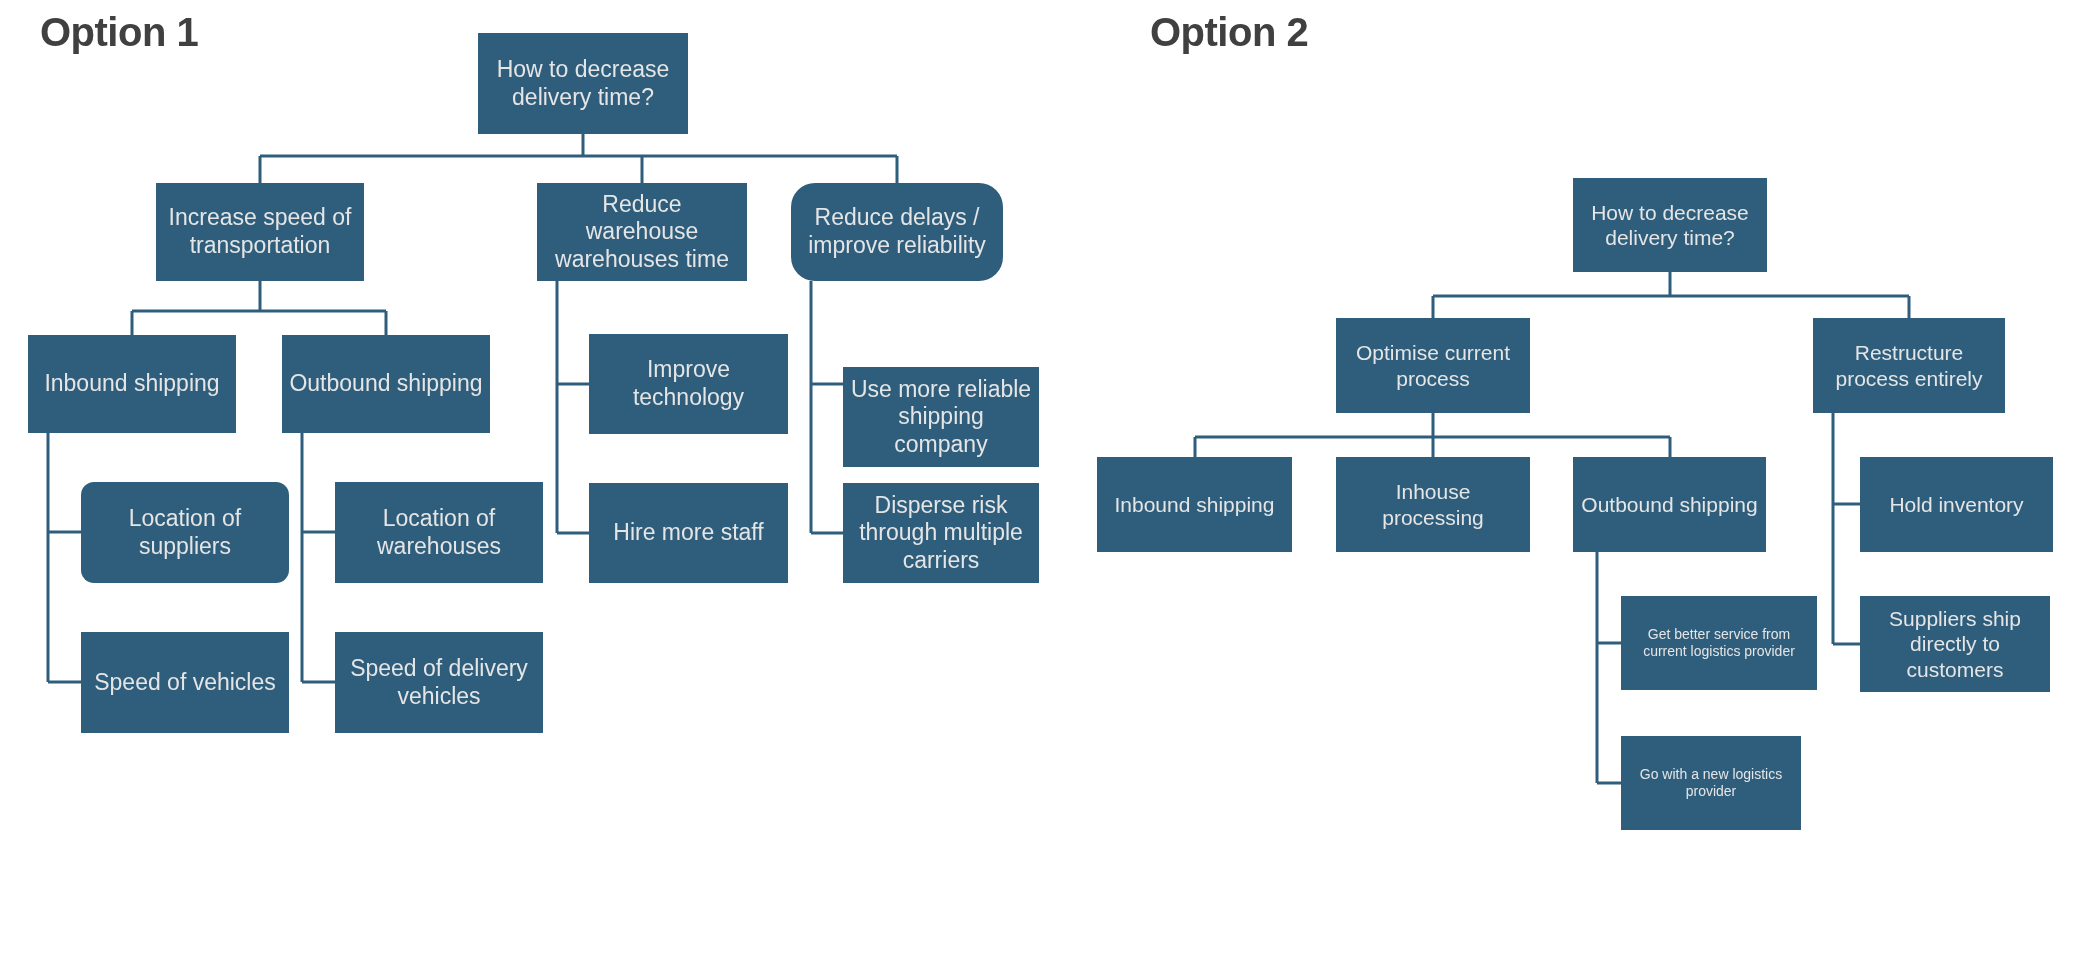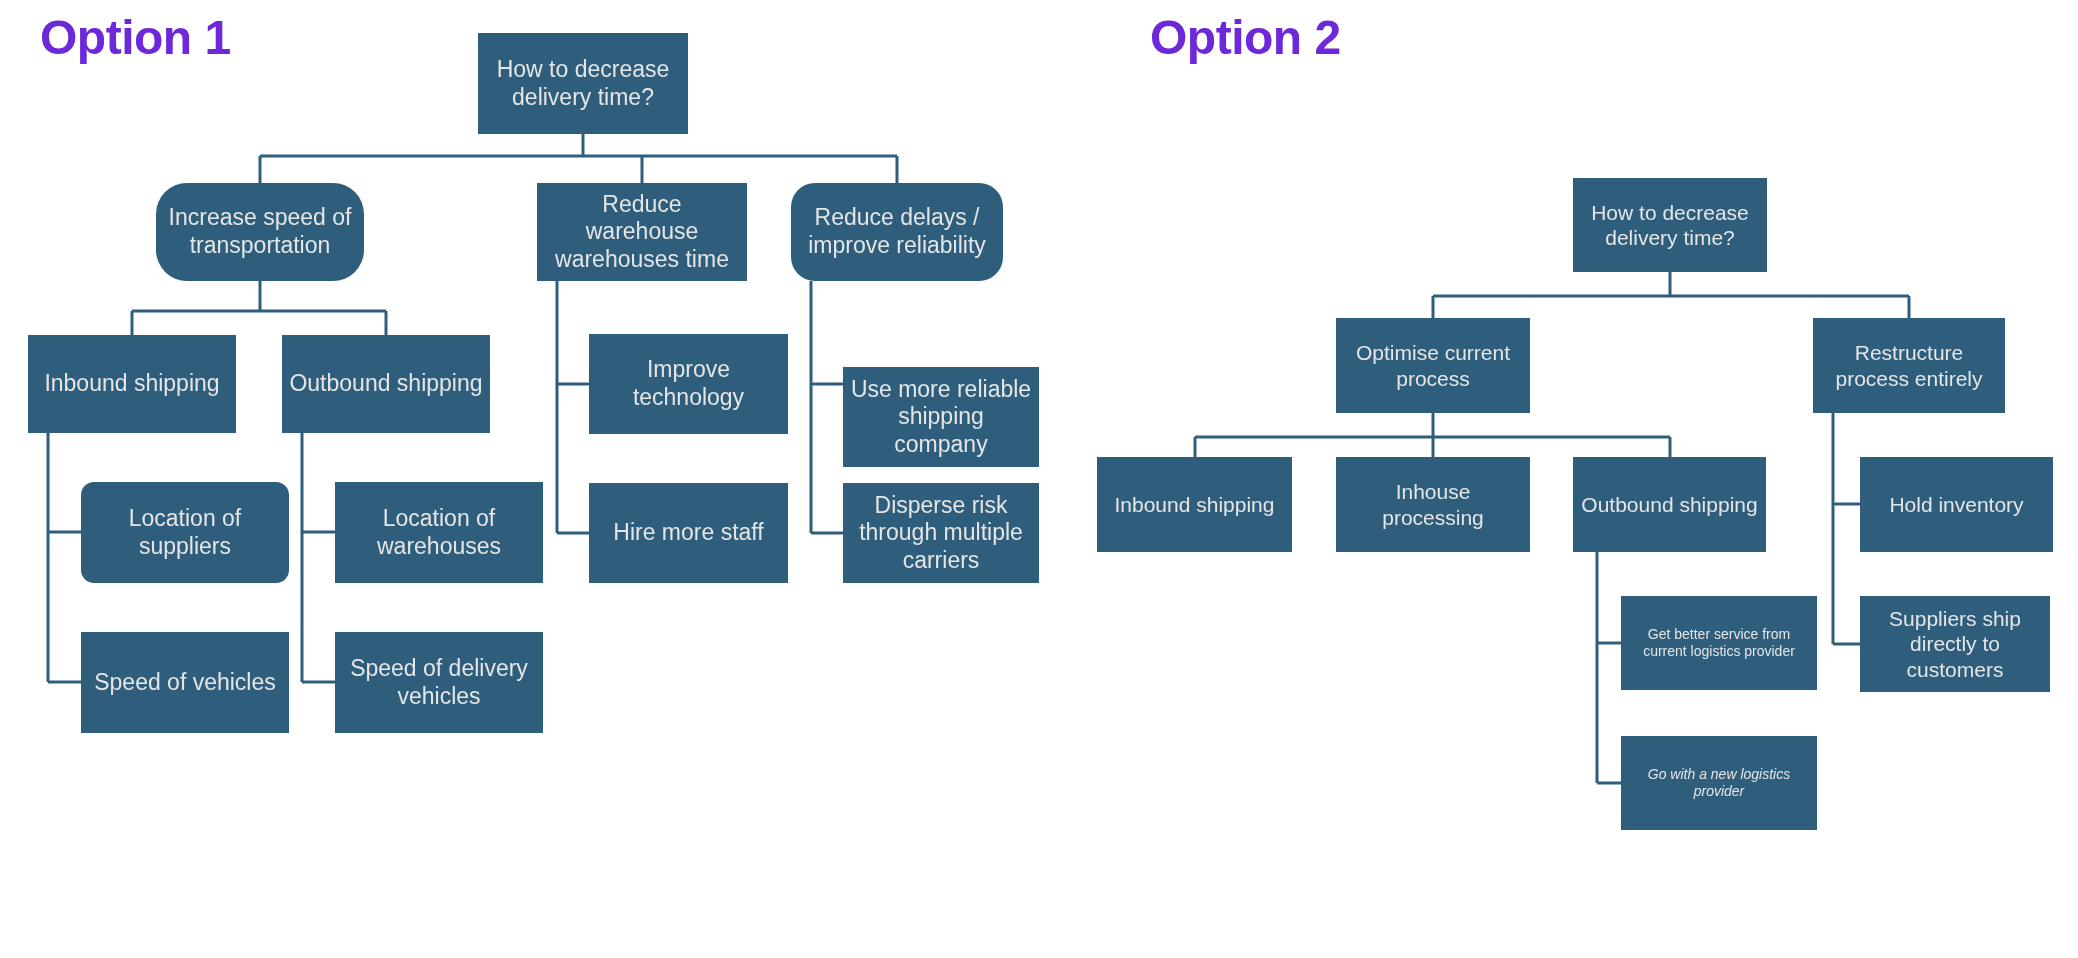--- a/index.html
+++ b/index.html
@@ -8,23 +8,23 @@
   body { font-family: "Liberation Sans", sans-serif; }
   .canvas {
     position: relative;
     width: 2078px;
     height: 958px;
     background: #ffffff;
     overflow: hidden;
   }
   .section-title {
     position: absolute;
-    font-size: 48px;
+    font-size: 40px;
     font-weight: 800;
-    color: #6d28d9;
+    color: #404040;
     letter-spacing: -0.5px;
   }
   #o1-title { left: 40px;  top: 10px; }
   #o2-title { left: 1150px; top: 10px; }
 
   svg.connectors {
     position: absolute;
     left: 0; top: 0;
     width: 2078px; height: 958px;
   }
@@ -44,21 +44,21 @@
     text-align: center;
     line-height: 1.2;
     font-size: 23px;
     padding: 4px 6px;
   }
   .node.small { font-size: 14px; }
   .node.o2 { font-size: 21px; }
 
   
   #o1-root      { left: 478px; top: 33px;  width: 210px; height: 101px; }
-  #o1-increase  { left: 156px; top: 183px; width: 208px; height: 98px; border-radius: 31px; }
+  #o1-increase  { left: 156px; top: 183px; width: 208px; height: 98px; }
   #o1-warehouse { left: 537px; top: 183px; width: 210px; height: 98px; }
   #o1-delays    { left: 791px; top: 183px; width: 212px; height: 98px; border-radius: 24px; }
   #o1-inbound   { left: 28px;  top: 335px; width: 208px; height: 98px; }
   #o1-outbound  { left: 282px; top: 335px; width: 208px; height: 98px; }
   #o1-loc-sup   { left: 81px;  top: 482px; width: 208px; height: 101px; border-radius: 13px; }
   #o1-speed-veh { left: 81px;  top: 632px; width: 208px; height: 101px; }
   #o1-loc-ware  { left: 335px; top: 482px; width: 208px; height: 101px; }
   #o1-speed-del { left: 335px; top: 632px; width: 208px; height: 101px; }
   #o1-improve   { left: 589px; top: 334px; width: 199px; height: 100px; }
   #o1-hire      { left: 589px; top: 483px; width: 199px; height: 100px; }
@@ -66,21 +66,21 @@
   #o1-disperse  { left: 843px; top: 483px; width: 196px; height: 100px; }
 
   
   #o2-root        { left: 1573px; top: 178px; width: 194px; height: 94px; }
   #o2-optimise    { left: 1336px; top: 318px; width: 194px; height: 95px; }
   #o2-restructure { left: 1813px; top: 318px; width: 192px; height: 95px; }
   #o2-inbound     { left: 1097px; top: 457px; width: 195px; height: 95px; }
   #o2-inhouse     { left: 1336px; top: 457px; width: 194px; height: 95px; }
   #o2-outbound    { left: 1573px; top: 457px; width: 193px; height: 95px; }
   #o2-better      { left: 1621px; top: 596px; width: 196px; height: 94px; }
-  #o2-new         { left: 1621px; top: 736px; width: 196px; height: 94px; font-style: italic; }
+  #o2-new         { left: 1621px; top: 736px; width: 180px; height: 94px; }
   #o2-hold        { left: 1860px; top: 457px; width: 193px; height: 95px; }
   #o2-suppliers   { left: 1860px; top: 596px; width: 190px; height: 96px; }
 </style>
 </head>
 <body>
 
 <div class="canvas">
 
   <svg class="connectors" viewBox="0 0 2078 958" xmlns="http://www.w3.org/2000/svg">
 

